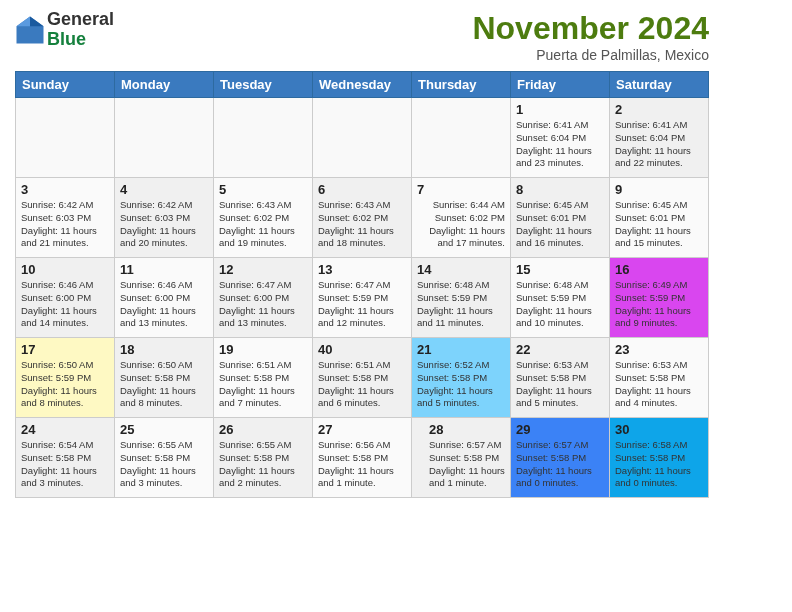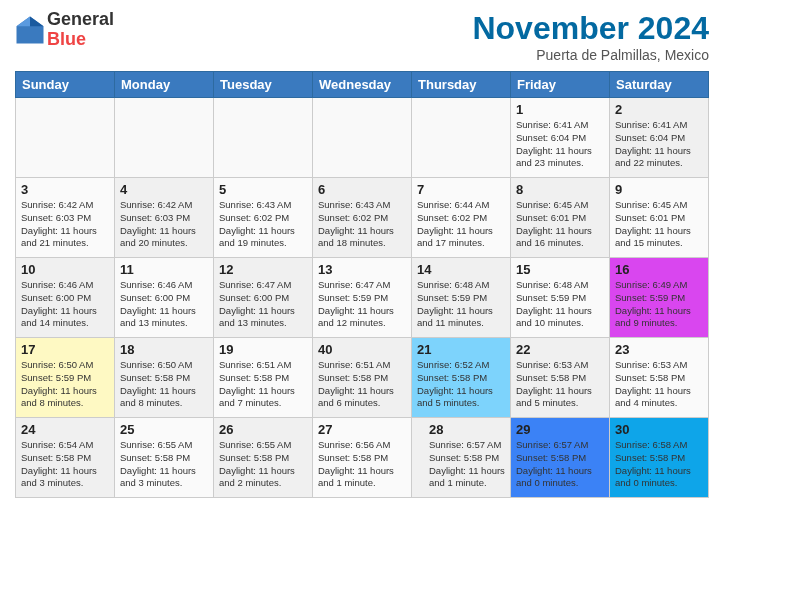--- a/index.html
+++ b/index.html
@@ -30,34 +30,34 @@
       line-height: 1.1;
     }
     .logo-general {
       font-size: 18px;
       font-weight: bold;
       color: #333;
     }
     .logo-blue {
       font-size: 18px;
       font-weight: bold;
-      color: #ef4444;
+      color: #15803d;
     }
     .logo-icon {
       width: 30px;
       height: 30px;
       margin-right: 2px;
     }
     .title-block {
       text-align: right;
     }
     .month-title {
       font-size: 32px;
       font-weight: bold;
-      color: #0369a1;
+      color: #4d7c0f;
     }
     .location {
       font-size: 14px;
       color: #555;
     }
     .calendar {
       width: 100%;
       border-collapse: collapse;
       table-layout: fixed;
     }
@@ -177,21 +177,21 @@
 Daylight: 11 hours and 19 minutes.</div>
           </td>
           <td style="background: rgb(240, 240, 240);">
             <span class="day-num">6</span>
             <div class="day-info" style="white-space: pre-line;">Sunrise: 6:43 AM
 Sunset: 6:02 PM
 Daylight: 11 hours and 18 minutes.</div>
           </td>
           <td style="background: rgb(250, 250, 250);">
             <span class="day-num">7</span>
-            <div class="day-info" style="white-space: pre-line;">Sunrise: 6:44 AM
+            <div class="day-info" style="white-space: pre-line; text-align: right;">Sunrise: 6:44 AM
 Sunset: 6:02 PM
 Daylight: 11 hours and 17 minutes.</div>
           </td>
           <td style="background: rgb(240, 240, 240);">
             <span class="day-num">8</span>
             <div class="day-info" style="white-space: pre-line;">Sunrise: 6:45 AM
 Sunset: 6:01 PM
 Daylight: 11 hours and 16 minutes.</div>
           </td>
           <td style="background: rgb(250, 250, 250);">

